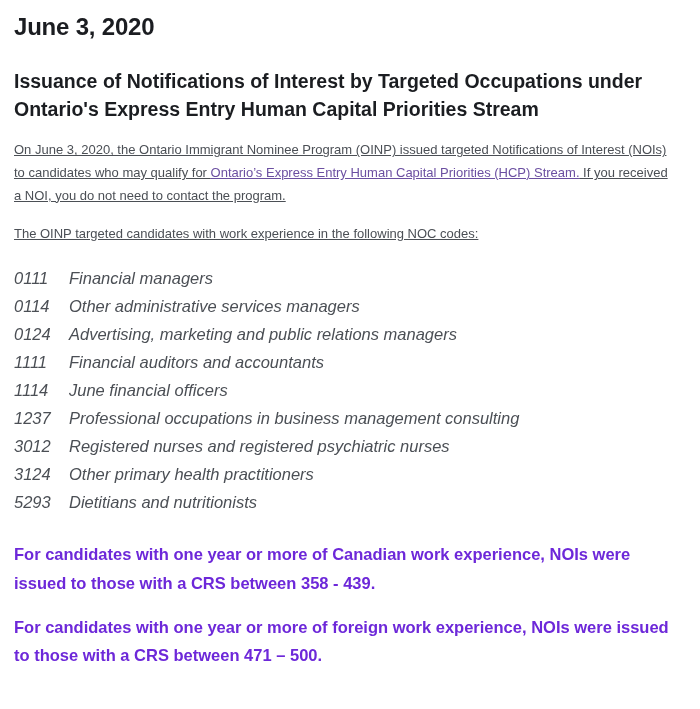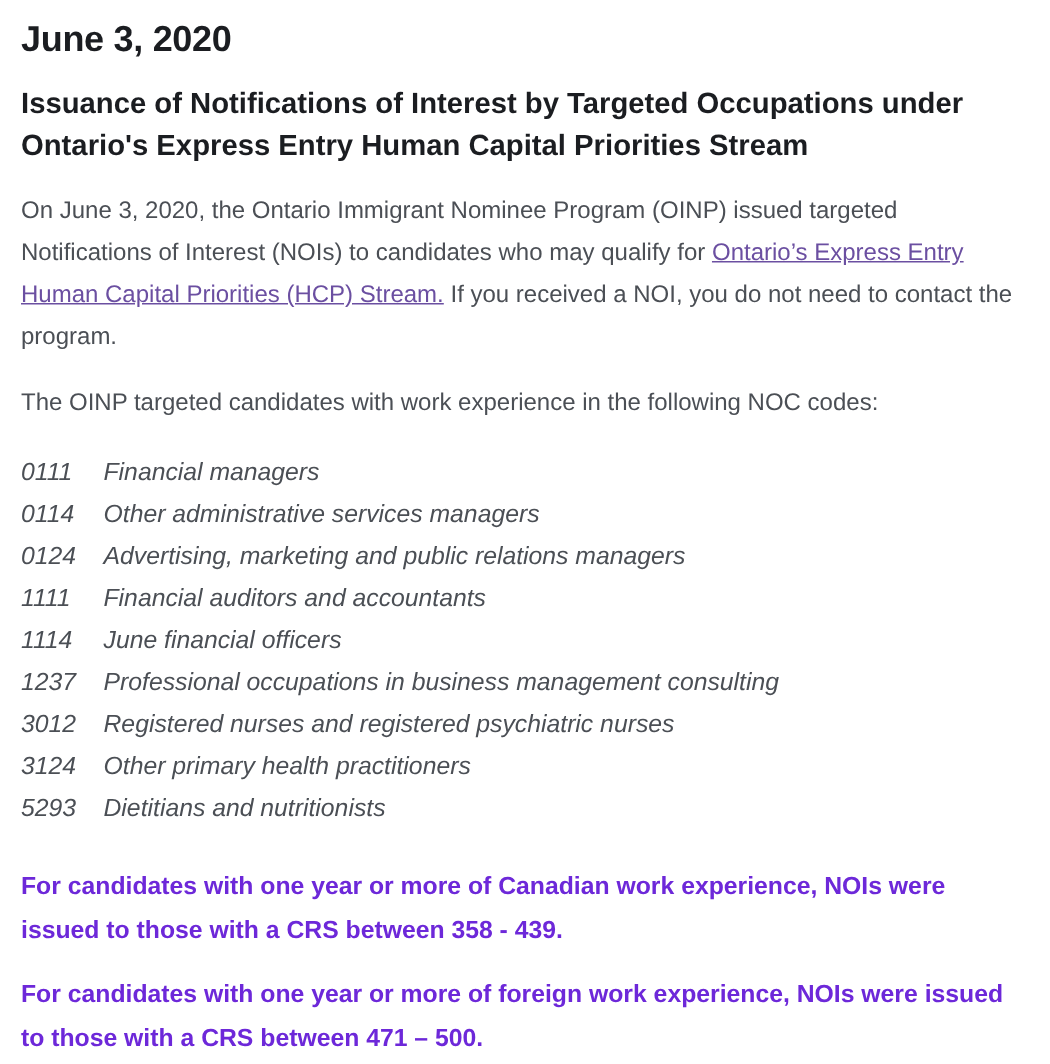--- a/index.html
+++ b/index.html
@@ -23,29 +23,30 @@
     font-weight: 700;
     color: #1b1d21;
     letter-spacing: -0.2px;
     margin: 6px 0 0 0;
     line-height: 1.25;
   }
   .article-title {
     font-size: 19.5px;
     font-weight: 700;
     color: #1b1d21;
-    margin: 14px 0 0 0;
+    margin: 26px 0 0 0;
     line-height: 1.42;
     max-width: 650px;
   }
   p.body-para {
-    font-size: 16px;
+    font-size: 13px;
     line-height: 1.74;
     margin: 16px 0 0 0;
     max-width: 662px;
+    text-decoration: underline;
   }
   a.inline-link {
     color: #6b4fa1;
     text-decoration: underline;
     cursor: pointer;
   }
   .noc-list {
     margin-top: 18px;
     font-size: 16.5px;
     line-height: 1.7;

